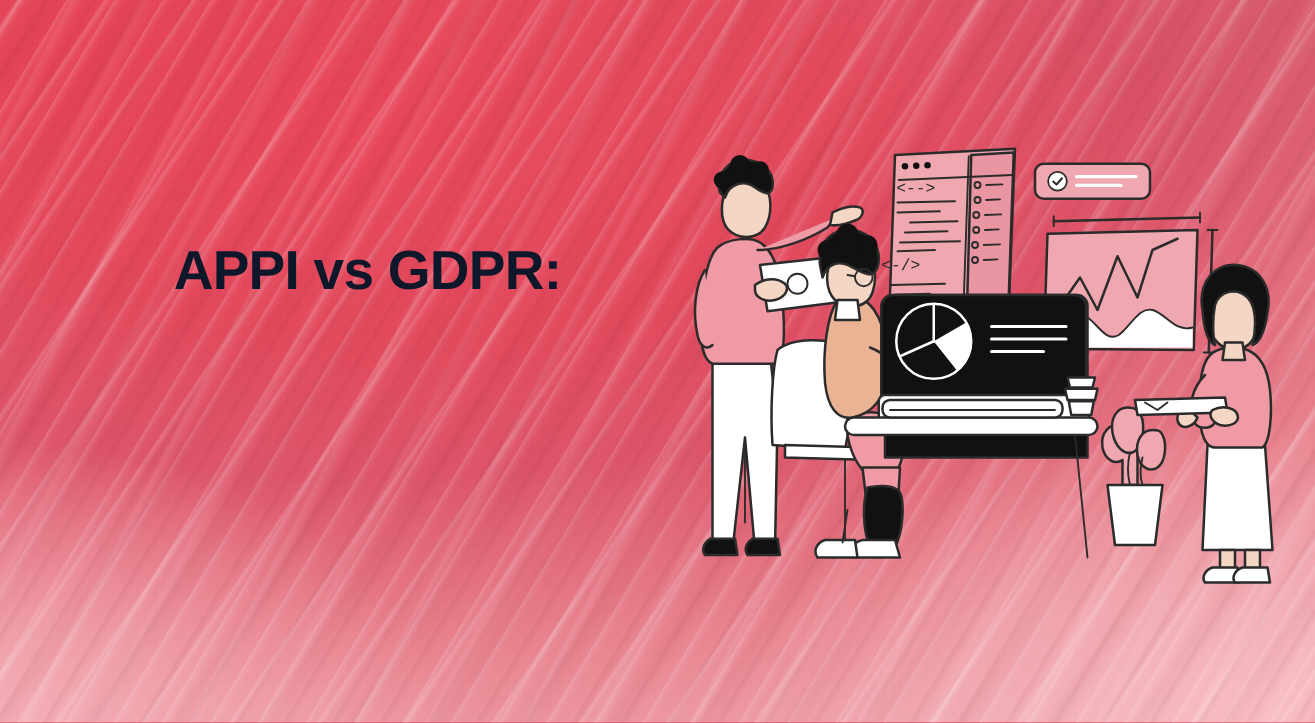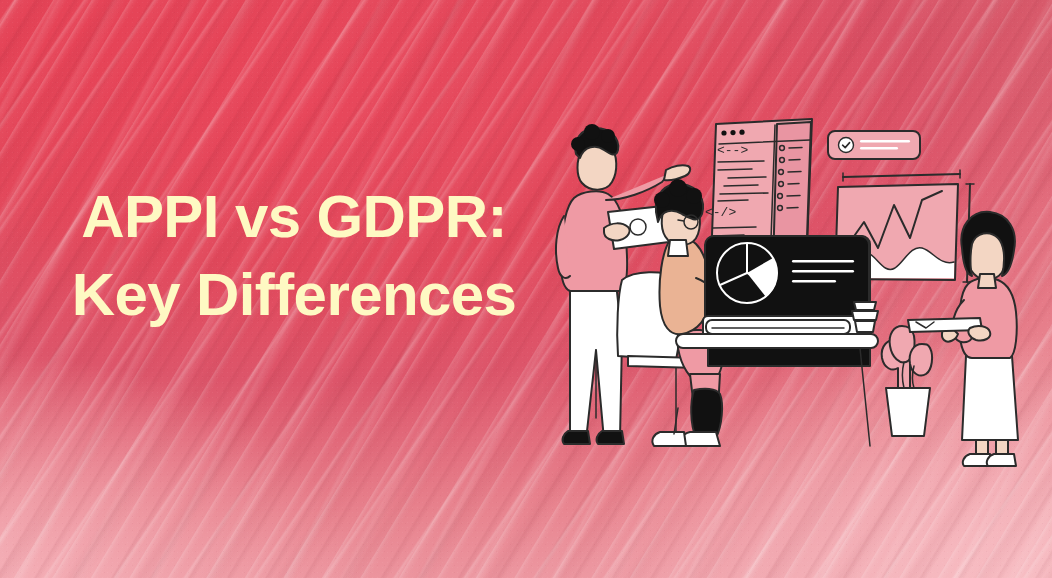--- a/index.html
+++ b/index.html
@@ -90,23 +90,23 @@
 
   
   #headline{
     position:absolute;
     left:44px; top:178px; width:500px;
     text-align:center;
     z-index:6;
   }
   #headline .line{
     display:block;
-    color:#fef9c3;
+    color:#0f172a;
     font-weight:700;
-    font-size:60px;
+    font-size:44px;
     line-height:78px;
     letter-spacing:-0.6px;
     white-space:nowrap;
   }
 
   
   #illustration{
     position:absolute;
     left:530px; top:88px;
     width:522px; height:392px;
@@ -124,21 +124,20 @@
   <div class="bg-glow-tr"></div>
   <div class="bg-glow-br"></div>
   <div class="bg-glow-bl"></div>
   <div class="bg-strokes-a"></div>
   <div class="bg-strokes-b"></div>
   <div class="bg-strokes-c"></div>
   <div class="bg-grain"></div>
 
   <div id="headline">
     <span class="line">APPI vs GDPR:</span>
-    <span class="line">Key Differences</span>
   </div>
 
   <div id="illustration">
     <svg viewBox="0 0 522 392" xmlns="http://www.w3.org/2000/svg">
       <defs>
         <style>
           .o  { fill:none; stroke:#2b2b2b; stroke-width:2; stroke-linecap:round; stroke-linejoin:round; }
           .o1 { fill:none; stroke:#2b2b2b; stroke-width:1.5; stroke-linecap:round; stroke-linejoin:round; }
           .of { stroke:#2b2b2b; stroke-width:2; stroke-linejoin:round; stroke-linecap:round; }
           .wht{ fill:#ffffff; }

